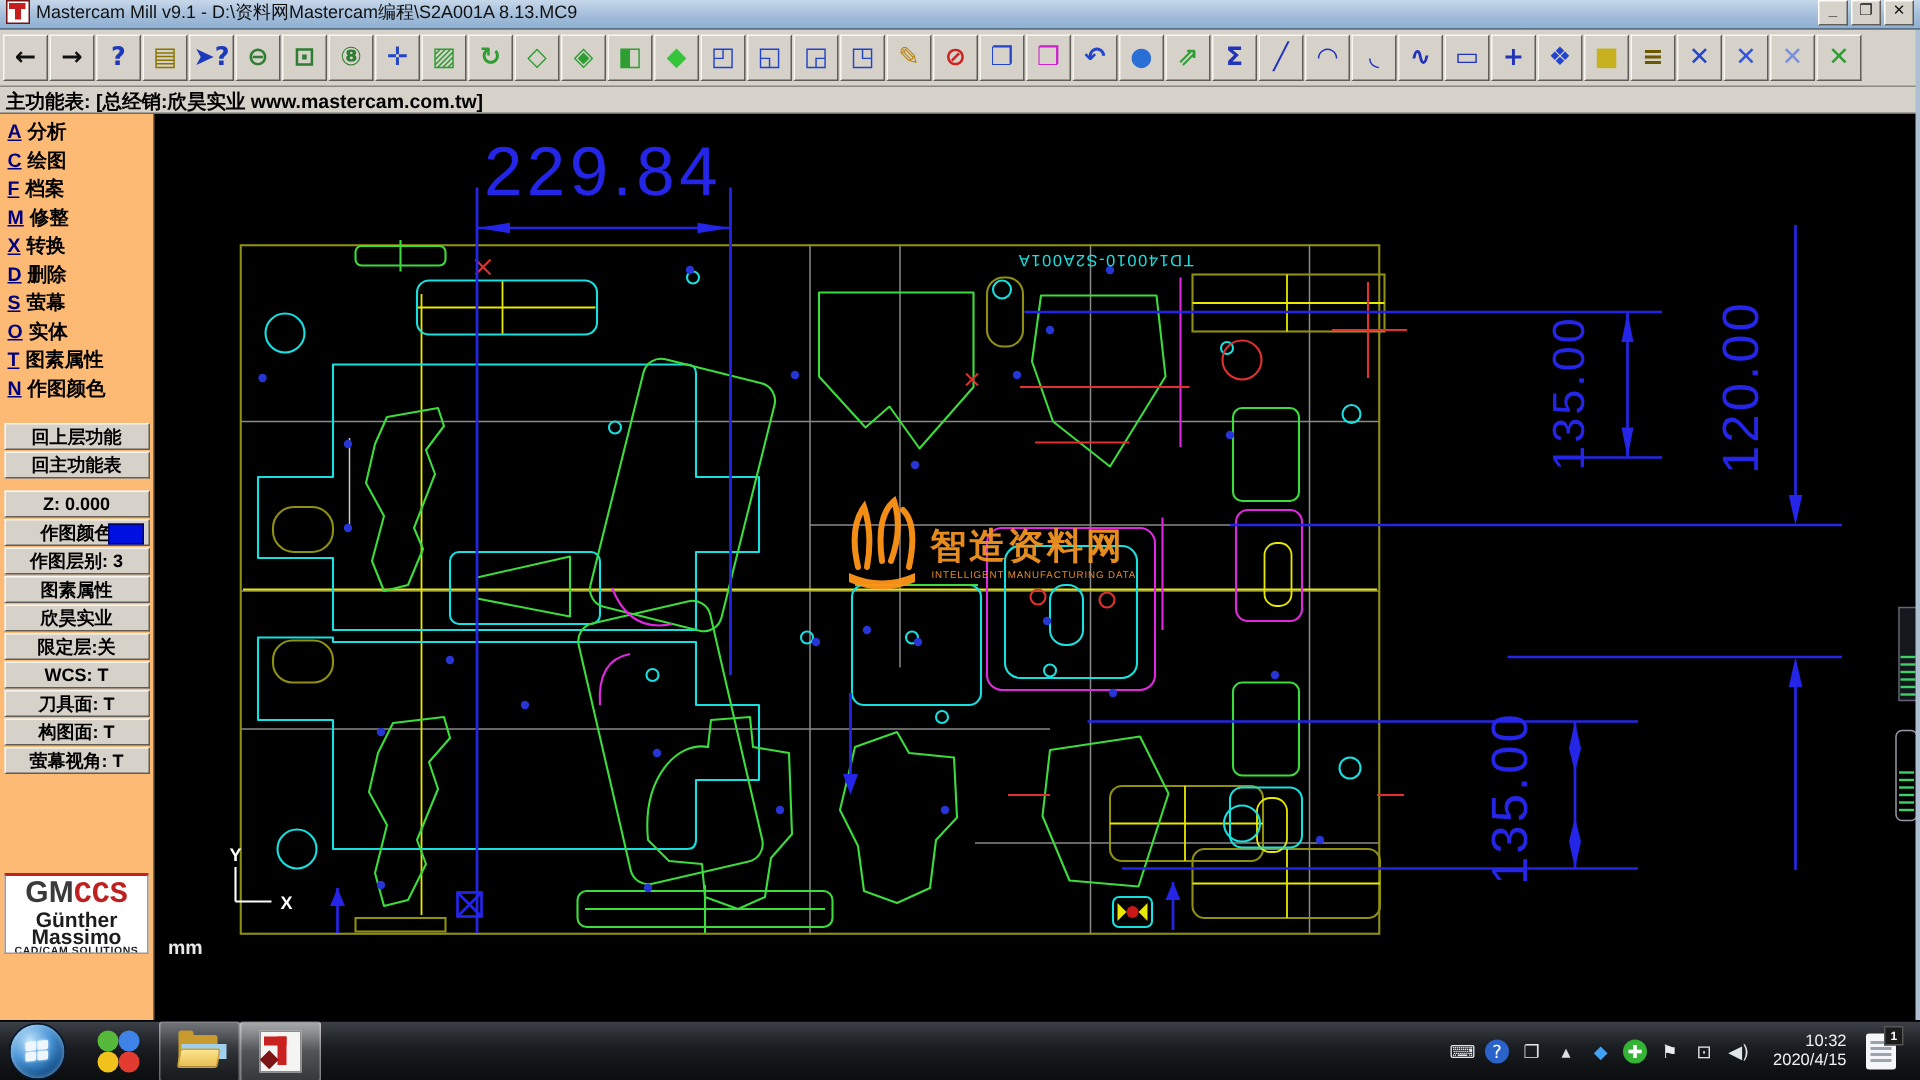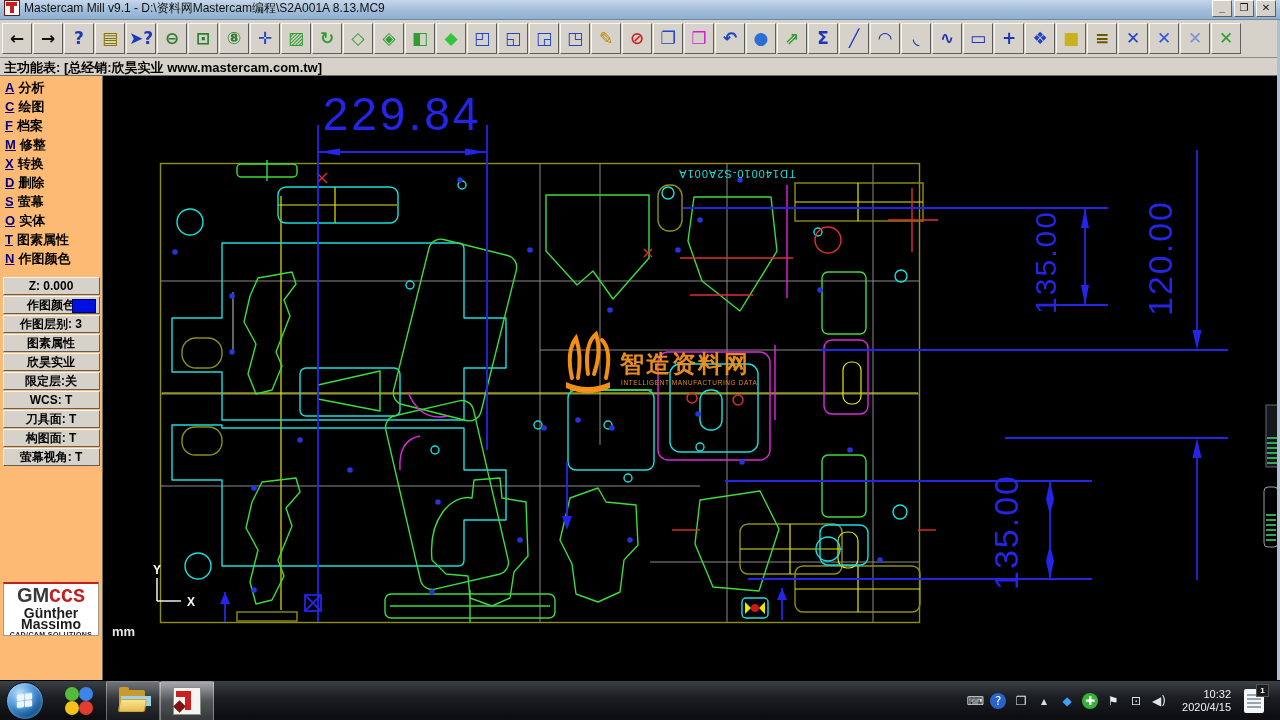--- a/index.html
+++ b/index.html
@@ -264,20 +264,29 @@
       <div class="mitem">
       <span class="mkey">O</span><span>实体</span>
     </div>
       <div class="mitem">
       <span class="mkey">T</span><span>图素属性</span>
     </div>
       <div class="mitem">
       <span class="mkey">N</span><span>作图颜色</span>
     </div>
     </div>
+  <div class="navblock">
+
+  <button class="sbtn">
+      <span>回上层功能</span>
+    </button>
+      <button class="sbtn">
+      <span>回主功能表</span>
+    </button>
+    </div>
   <div class="ctrlblock">
 
   <button class="sbtn">
       <span>Z:   0.000</span>
 
     </button>
       <button class="sbtn">
       <span>作图颜色</span>
       <i class="swatch"></i>
     </button>

